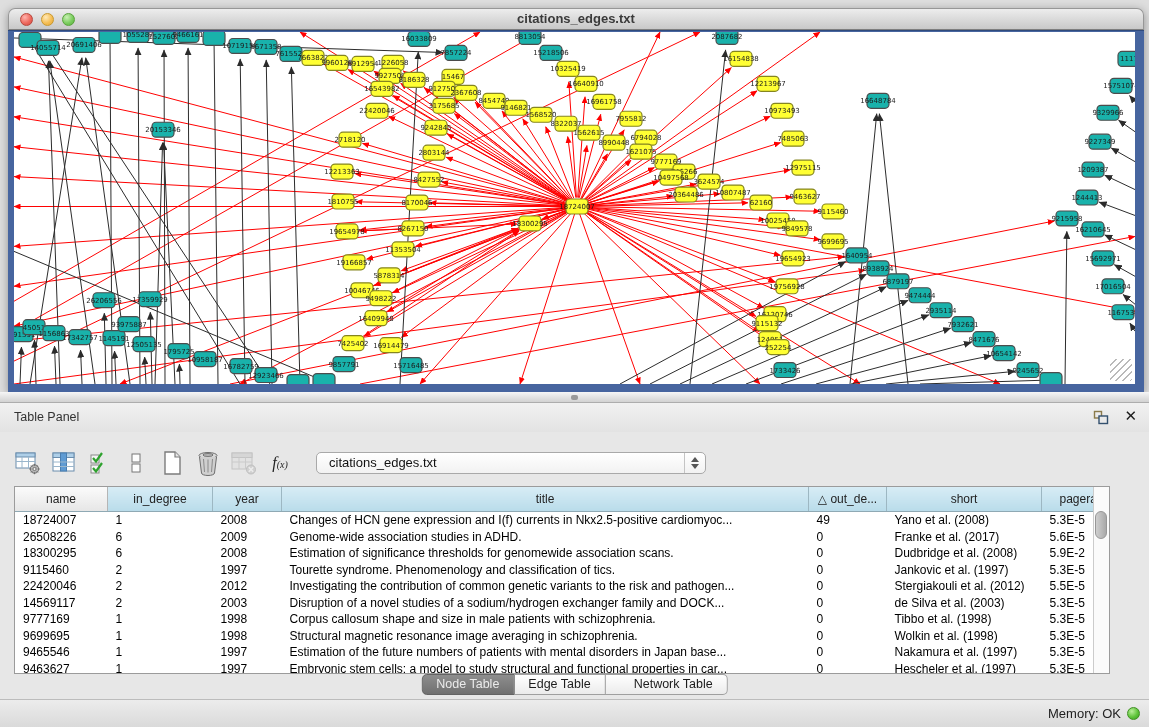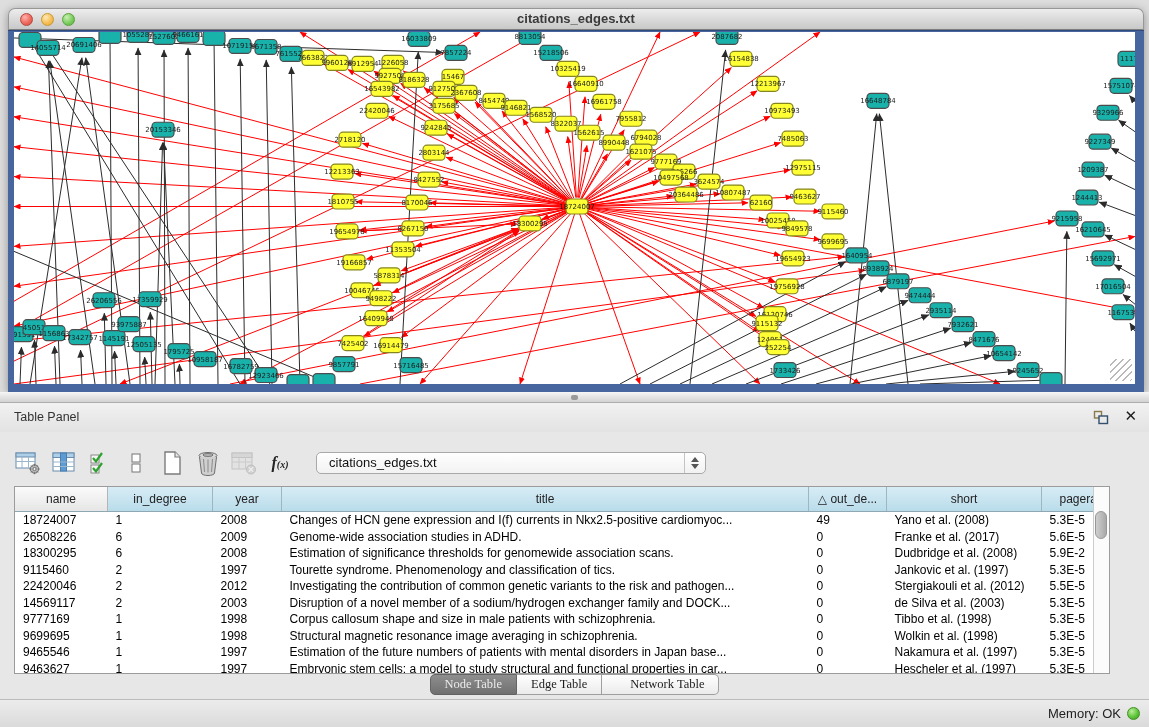--- a/index.html
+++ b/index.html
@@ -38,21 +38,21 @@
   .tp-header{position:absolute;left:0;top:403px;width:1149px;height:31px;
              background:linear-gradient(#f1f1f1,#e2e2e2);border-bottom:1px solid #c2c2c2;box-sizing:border-box;}
   .tp-title{position:absolute;left:14px;top:0;line-height:28px;font-size:12.5px;color:#333;}
   .tp-float{position:absolute;right:40px;top:7px;width:16px;height:15px;cursor:pointer;}
   .tp-close{position:absolute;right:12px;top:4px;font-size:15px;font-weight:bold;color:#1a1a1a;cursor:pointer;}
   .tp-body{position:absolute;left:0;top:432px;width:1149px;height:295px;background:#e7e7e7;}
   
   .tp-toolbar{position:absolute;left:12px;top:444px;height:38px;display:flex;align-items:center;}
   .icon-btn{width:32px;height:32px;display:flex;align-items:center;justify-content:center;margin-right:4px;}
   .icon-btn.disabled{opacity:.45;}
-  .fx{font-family:"Liberation Serif","DejaVu Serif",serif;font-style:italic;font-weight:bold;font-size:16px;color:#222;}
+  .fx{font-family:"Liberation Serif","DejaVu Serif",serif;font-style:italic;font-weight:normal;font-size:16px;color:#222;}
   .fx small{font-size:10px;}
   .combo{position:relative;margin-left:16px;width:390px;height:22px;background:linear-gradient(#ffffff,#f2f2f2);
          border:1px solid #a9a9a9;border-radius:5px;box-sizing:border-box;box-shadow:inset 0 1px 1px rgba(255,255,255,.8);}
   .combo-value{position:absolute;left:12px;top:0;line-height:20px;font-size:13px;color:#111;}
   .combo-stepper{position:absolute;right:0;top:0;width:20px;height:20px;border-left:1px solid #c4c4c4;}
   .tri-up{position:absolute;left:6px;top:4px;width:0;height:0;border-left:4px solid transparent;border-right:4px solid transparent;border-bottom:5px solid #555;}
   .tri-down{position:absolute;left:6px;bottom:4px;width:0;height:0;border-left:4px solid transparent;border-right:4px solid transparent;border-top:5px solid #555;}
   
   .table-wrap{position:absolute;left:14px;top:486px;width:1096px;height:188px;background:#fff;
               border:1px solid #9b9b9b;box-sizing:border-box;overflow:hidden;}
@@ -63,21 +63,21 @@
   table.data th.first{background:linear-gradient(#fbfbfb,#e6e6e6);border-right:1px solid #b5b5b5;}
   table.data td{height:16.5px;font-size:12px;color:#000;padding:0 0 0 8px;white-space:nowrap;overflow:hidden;}
   .col0{width:88px;} .col1{width:100px;} .col2{width:64px;} .col3{width:522px;}
   .col4{width:73px;} .col5{width:150px;} .col6{width:81px;}
   .vscroll{position:absolute;right:0;top:0;bottom:0;width:15px;background:#fbfbfb;border-left:1px solid #cccccc;}
   .vthumb{position:absolute;left:1px;top:24px;width:12px;height:28px;border-radius:7px;
           background:linear-gradient(90deg,#cfcfcf,#a9a9a9);border:1px solid #979797;box-sizing:border-box;}
   
   .table-tabs{position:absolute;left:50%;top:674px;transform:translateX(-50%);display:flex;}
   .tab{height:19px;line-height:19px;padding:0 14px;font-size:12.5px;color:#1c1c1c;
-       background:linear-gradient(#ffffff,#ebebeb);border:1px solid #9f9f9f;border-left:none;cursor:pointer;font-family:Liberation Serif, serif;}
+       background:linear-gradient(#ffffff,#ebebeb);border:1px solid #9f9f9f;border-left:none;cursor:pointer;}
   .tab:first-child{border-left:1px solid #9f9f9f;border-radius:5px 0 0 5px;}
   .tab:last-child{border-radius:0 5px 5px 0;padding-left:28px;}
   .tab.sel{background:linear-gradient(#8e8e8e,#707070);color:#ebebeb;border-color:#636363;}
   
   .status-bar{position:absolute;left:0;top:699px;width:1149px;height:28px;
               background:linear-gradient(#ececec,#dadada);border-top:1px solid #bcbcbc;box-sizing:border-box;}
   .mem{position:absolute;right:28px;top:0;line-height:27px;font-size:13px;color:#222;}
   .mem-dot{position:absolute;right:9px;top:7px;width:13px;height:13px;border-radius:50%;box-sizing:border-box;
            background:radial-gradient(circle at 35% 30%,#b9ef9a,#5fc43a 55%,#359e1c);border:1px solid #3f8f22;}
 </style>
@@ -887,21 +887,21 @@
             <td class="col2">2012</td>
             <td class="col3">Investigating the contribution of common genetic variants to the risk and pathogen...</td>
             <td class="col4">0</td>
             <td class="col5">Stergiakouli et al. (2012)</td>
             <td class="col6">5.5E-5</td>
           </tr>
           <tr>
             <td class="col0">14569117</td>
             <td class="col1">2</td>
             <td class="col2">2003</td>
-            <td class="col3">Disruption of a novel member of a sodium/hydrogen exchanger family and DOCK...</td>
+            <td class="col3">Disruption of a novel studies of a sodium/hydrogen exchanger family and DOCK...</td>
             <td class="col4">0</td>
             <td class="col5">de Silva et al. (2003)</td>
             <td class="col6">5.3E-5</td>
           </tr>
           <tr>
             <td class="col0">9777169</td>
             <td class="col1">1</td>
             <td class="col2">1998</td>
             <td class="col3">Corpus callosum shape and size in male patients with schizophrenia.</td>
             <td class="col4">0</td>

